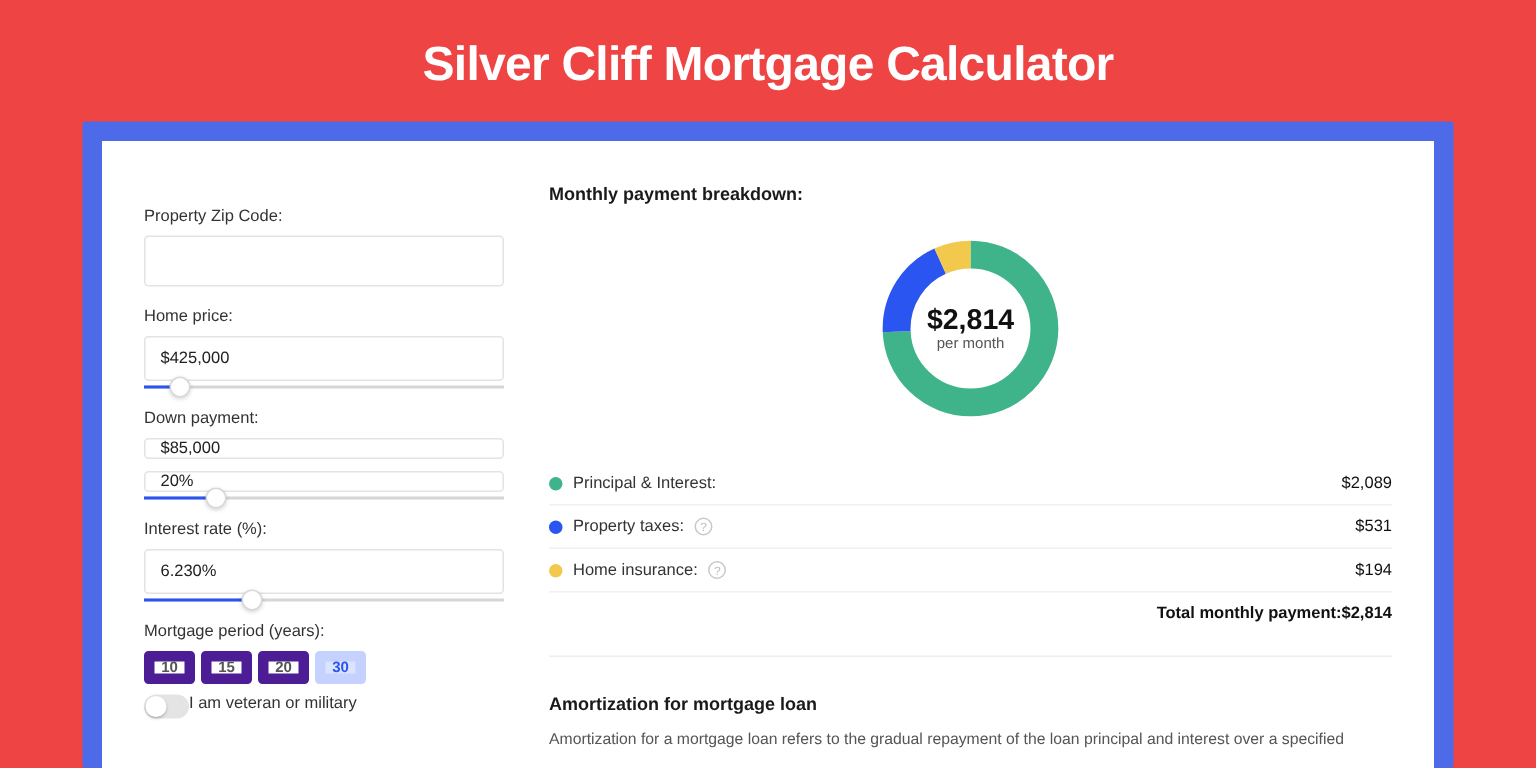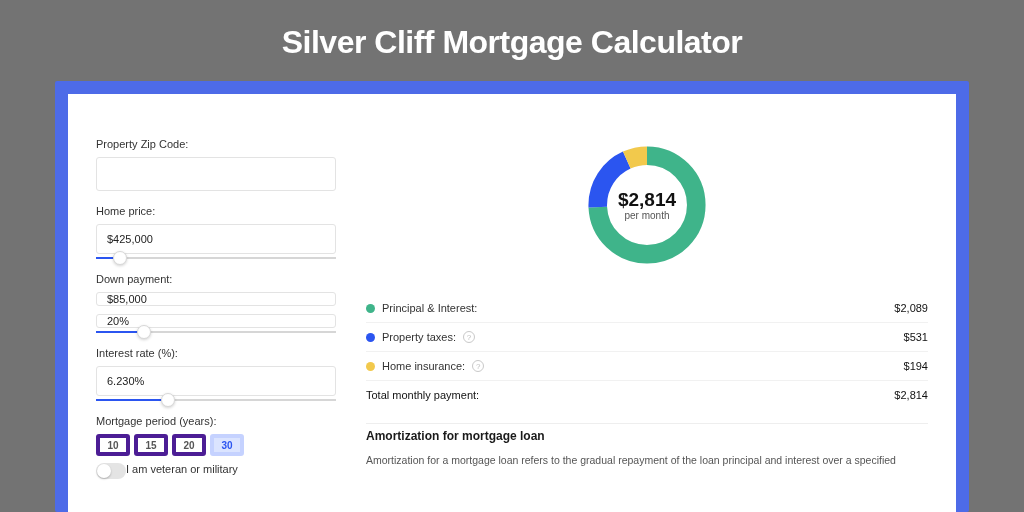--- a/index.html
+++ b/index.html
@@ -4,21 +4,21 @@
 <style>
   * { box-sizing: border-box; margin: 0; padding: 0; }
   body {
     font-family: -apple-system, BlinkMacSystemFont, "Segoe UI", Arial, sans-serif;
     background: #3355e6;
     width: 1024px;
     height: 512px;
     overflow: hidden;
   }
   .outer-band {
-    background: #737373;
+    background: #ef4444;
     padding: 0 55px;
     height: 100%;
     display: flex;
     flex-direction: column;
   }
   h1.page-title {
     color: #fff;
     font-size: 32px;
     font-weight: 700;
     text-align: center;
@@ -81,21 +81,21 @@
     box-shadow: 0 1px 3px rgba(0,0,0,0.18);
     transform: translate(-50%, -50%);
   }
   .dp-row { display: flex; gap: 8px; flex-direction: column; }
   .dp-row .text-input:first-child { flex: 1.8; }
   .dp-row .text-input:last-child { flex: 1; padding-left: 10px; }
 
   .period-row { display: flex; gap: 4px; margin-top: 2px; }
   .period-btn {
     width: 34px; height: 22px;
-    border: 4px solid #4c1d95;
+    border: 7px solid #4c1d95;
     background: #fff;
     border-radius: 3px;
     font-size: 10px;
     font-weight: 700;
     color: #555;
     cursor: pointer;
     display: flex; align-items: center; justify-content: center;
   }
   .period-btn.selected {
     background: #dbe4ff;
@@ -170,26 +170,26 @@
   .dot-green { background: #3fb48a; }
   .dot-blue  { background: #2b55f0; }
   .dot-yellow{ background: #f2c94c; }
   .info-icon {
     width: 12px; height: 12px;
     border: 1px solid #c9c9c9;
     border-radius: 50%;
     display: inline-flex; align-items: center; justify-content: center;
     font-size: 8px; color: #bdbdbd;
   }
-  .bd-row.total { font-weight: 400; color: #111; }
+  .bd-row.total { font-weight: 700; color: #111; justify-content: flex-end; }
   .bd-right { font-variant-numeric: tabular-nums; color: #111; }
 
   .amort-block {
     margin-top: 14px;
-    padding-top: 5px;
+    padding-top: 24px;
     border-top: 1px solid #eeeeee;
   }
   .amort-text {
     font-size: 10.5px;
     color: #555;
     margin-top: 10px;
     line-height: 1.45;
   }
 </style>
 </head>
@@ -241,20 +241,21 @@
         <div class="toggle-row">
           <div class="toggle">
             <div class="toggle-knob"></div>
           </div>
           <span class="toggle-label">I am veteran or military</span>
         </div>
       </div>
 
       <div class="right-col">
         <div class="breakdown-block">
+          <div class="breakdown-title">Monthly payment breakdown:</div>
 
           <div class="donut-wrap">
             <div class="donut">
               <svg viewBox="0 0 42 42">
 
                 <circle cx="21" cy="21" r="15.915" fill="none" stroke="#f6f6f6" stroke-width="6"></circle>
 
                 <circle cx="21" cy="21" r="15.915" fill="none" stroke="#3fb48a" stroke-width="6" stroke-dasharray="74.2 25.8" stroke-dashoffset="0"></circle>
 
                 <circle cx="21" cy="21" r="15.915" fill="none" stroke="#2b55f0" stroke-width="6" stroke-dasharray="18.9 81.1" stroke-dashoffset="-74.2"></circle>

